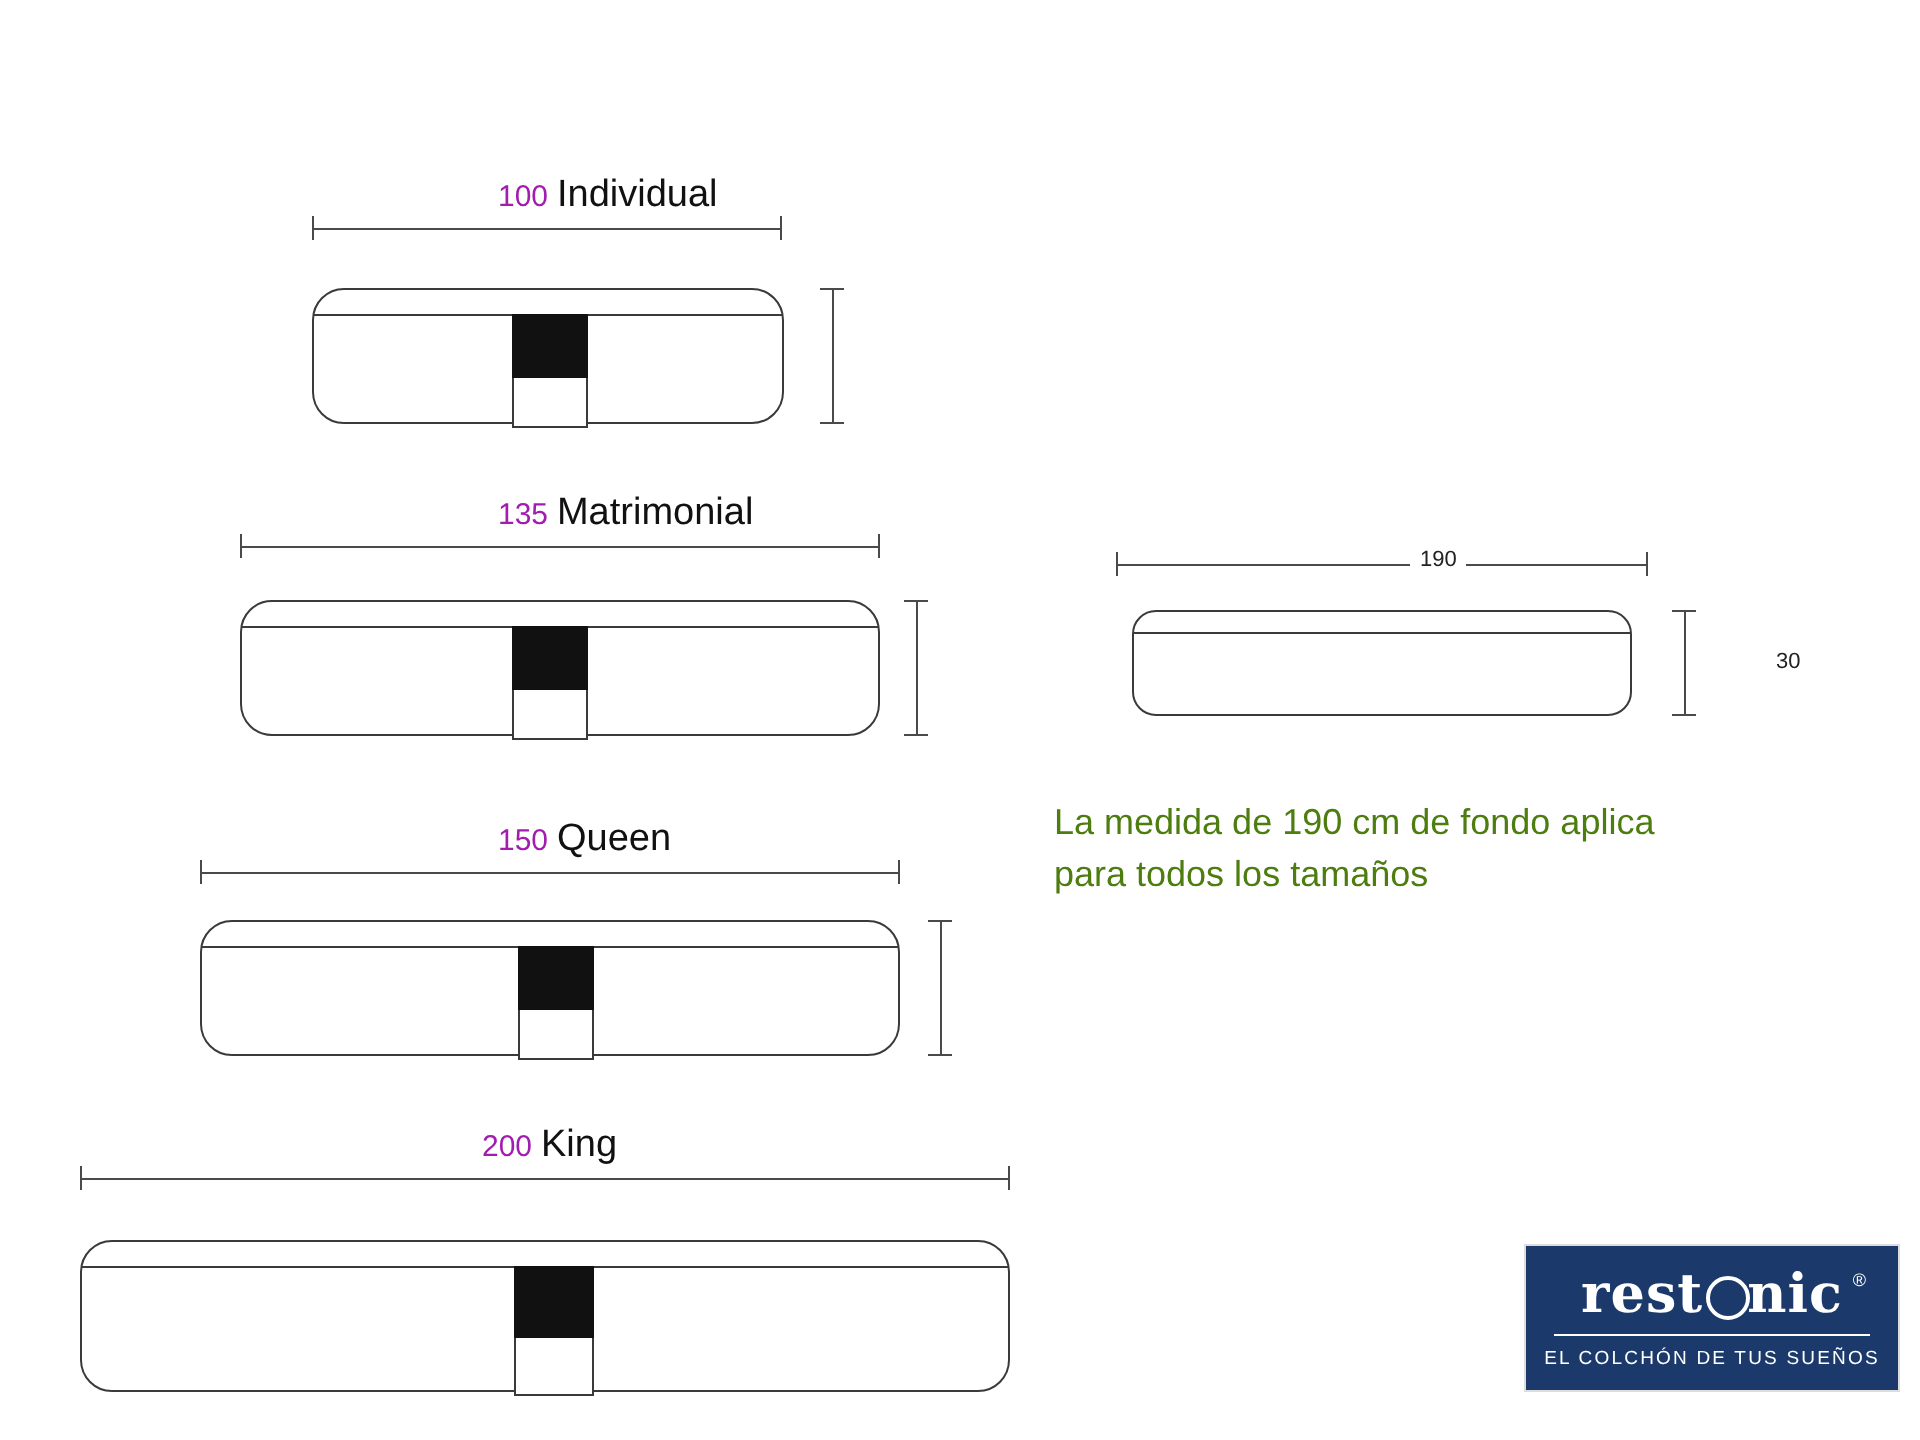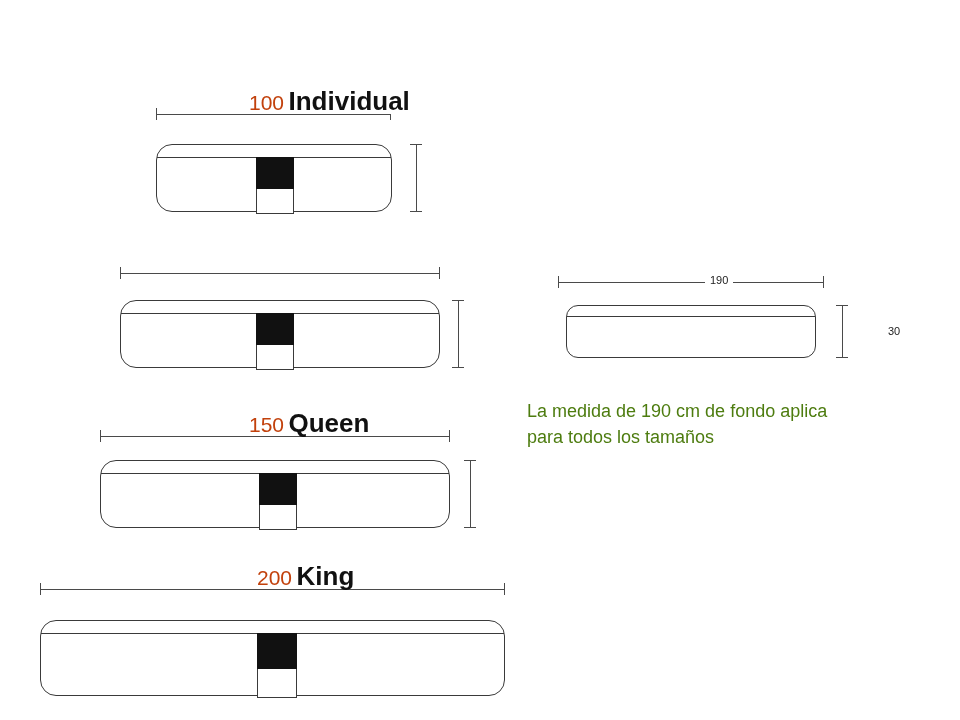--- a/index.html
+++ b/index.html
@@ -105,27 +105,26 @@
 
   
   .dim-text {
     position: absolute;
     white-space: nowrap;
     background: #ffffff;
     padding: 0 5px;
     line-height: 1;
   }
   .dim-num {
-    font-size: 21px;
-    color: #c2410c;
+    font-size: 15px;
+    color: #a21caf;
   }
   .dim-name {
-    font-size: 26px;
+    font-size: 19px;
     color: #111111;
-    font-weight: bold;
   }
   .dim-small {
     font-size: 11px;
     color: #222222;
     margin-left: 30px;
   }
 
   
   .note {
     position: absolute;
@@ -237,20 +236,24 @@
     <div class="bar"></div>
     <div class="cap top"></div>
     <div class="cap bottom"></div>
   </div>
 
   <div class="dim-h" style="left:120px; top:267px; width:320px;">
     <div class="bar"></div>
     <div class="cap left"></div>
     <div class="cap right"></div>
   </div>
+  <div class="dim-text" style="left:244px; top:247px;">
+    <span class="dim-num">135</span>
+    <span class="dim-name">Matrimonial</span>
+  </div>
   <div class="mattress" style="left:120px; top:300px; width:320px; height:68px;">
     <div class="topline"></div>
     <div class="label-black" style="left:135px; top:12px; width:36px; height:32px;"></div>
     <div class="label-white" style="left:135px; top:44px; width:36px; height:24px;"></div>
   </div>
   <div class="dim-v" style="left:452px; top:300px; height:68px;">
     <div class="bar"></div>
     <div class="cap top"></div>
     <div class="cap bottom"></div>
   </div>
@@ -273,21 +276,21 @@
     <div class="bar"></div>
     <div class="cap top"></div>
     <div class="cap bottom"></div>
   </div>
 
   <div class="dim-h" style="left:40px; top:583px; width:465px;">
     <div class="bar"></div>
     <div class="cap left"></div>
     <div class="cap right"></div>
   </div>
-  <div class="dim-text" style="left:252px; top:563px;">
+  <div class="dim-text" style="left:236px; top:563px;">
     <span class="dim-num">200</span>
     <span class="dim-name">King</span>
   </div>
   <div class="mattress" style="left:40px; top:620px; width:465px; height:76px;">
     <div class="topline"></div>
     <div class="label-black" style="left:216px; top:12px; width:38px; height:36px;"></div>
     <div class="label-white" style="left:216px; top:48px; width:38px; height:28px;"></div>
   </div>
 
   <div class="dim-h" style="left:558px; top:276px; width:266px;">
@@ -303,14 +306,22 @@
 
   <div class="dim-v" style="left:836px; top:305px; height:53px;">
     <div class="bar"></div>
     <div class="cap top"></div>
     <div class="cap bottom"></div>
   </div>
   <div class="dim-text dim-small" style="left:853px; top:326px;text-align:right;">30</div>
 
   <div class="note">La medida de 190 cm de fondo aplica para todos los tamaños</div>
 
+  <div class="logo">
+    <div class="logo-main">
+      <span>rest</span><span class="o-mark"><span class="ring"></span><span class="swoosh"></span></span><span>nic</span>
+    </div>
+    <div class="logo-reg">®</div>
+    <div class="logo-rule"></div>
+    <div class="logo-sub">EL COLCHÓN DE TUS SUEÑOS</div>
+  </div>
 
 </div>
 
 </body></html>

